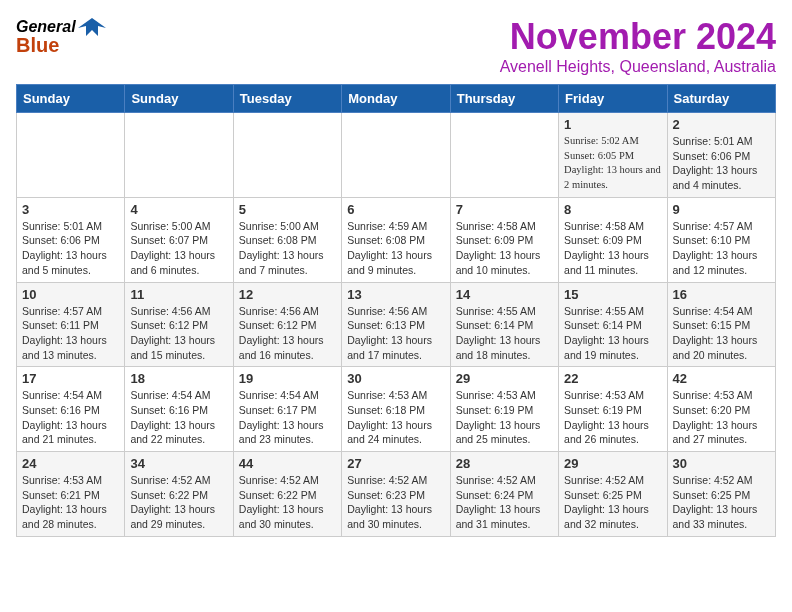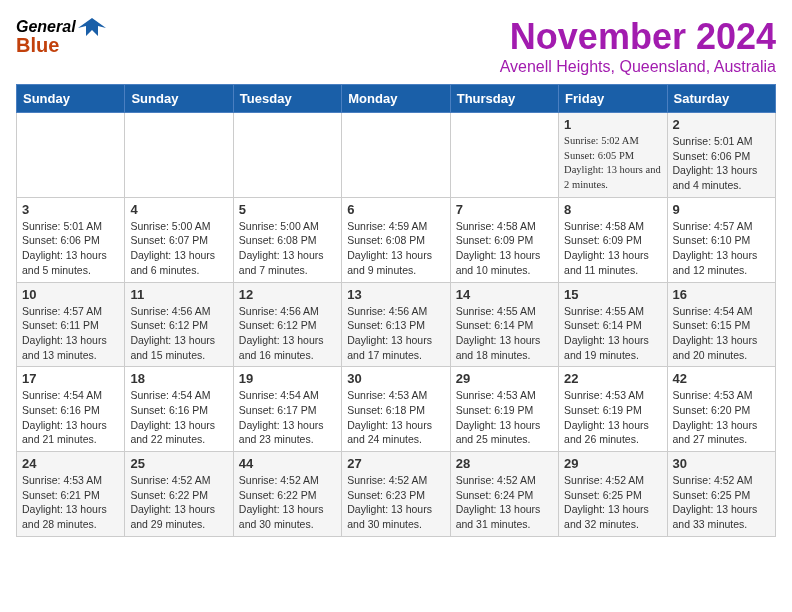--- a/index.html
+++ b/index.html
@@ -258,21 +258,21 @@
         </td>
       </tr>
       <tr>
         <td>
           <span class="day-num">24</span>
           <div class="cell-detail" style="white-space: pre-line;">Sunrise: 4:53 AM
 Sunset: 6:21 PM
 Daylight: 13 hours and 28 minutes.</div>
         </td>
         <td>
-          <span class="day-num">25</span>
+          <span class="day-num">34</span>
           <div class="cell-detail" style="white-space: pre-line;">Sunrise: 4:52 AM
 Sunset: 6:22 PM
 Daylight: 13 hours and 29 minutes.</div>
         </td>
         <td>
           <span class="day-num">44</span>
           <div class="cell-detail" style="white-space: pre-line;">Sunrise: 4:52 AM
 Sunset: 6:22 PM
 Daylight: 13 hours and 30 minutes.</div>
         </td>

